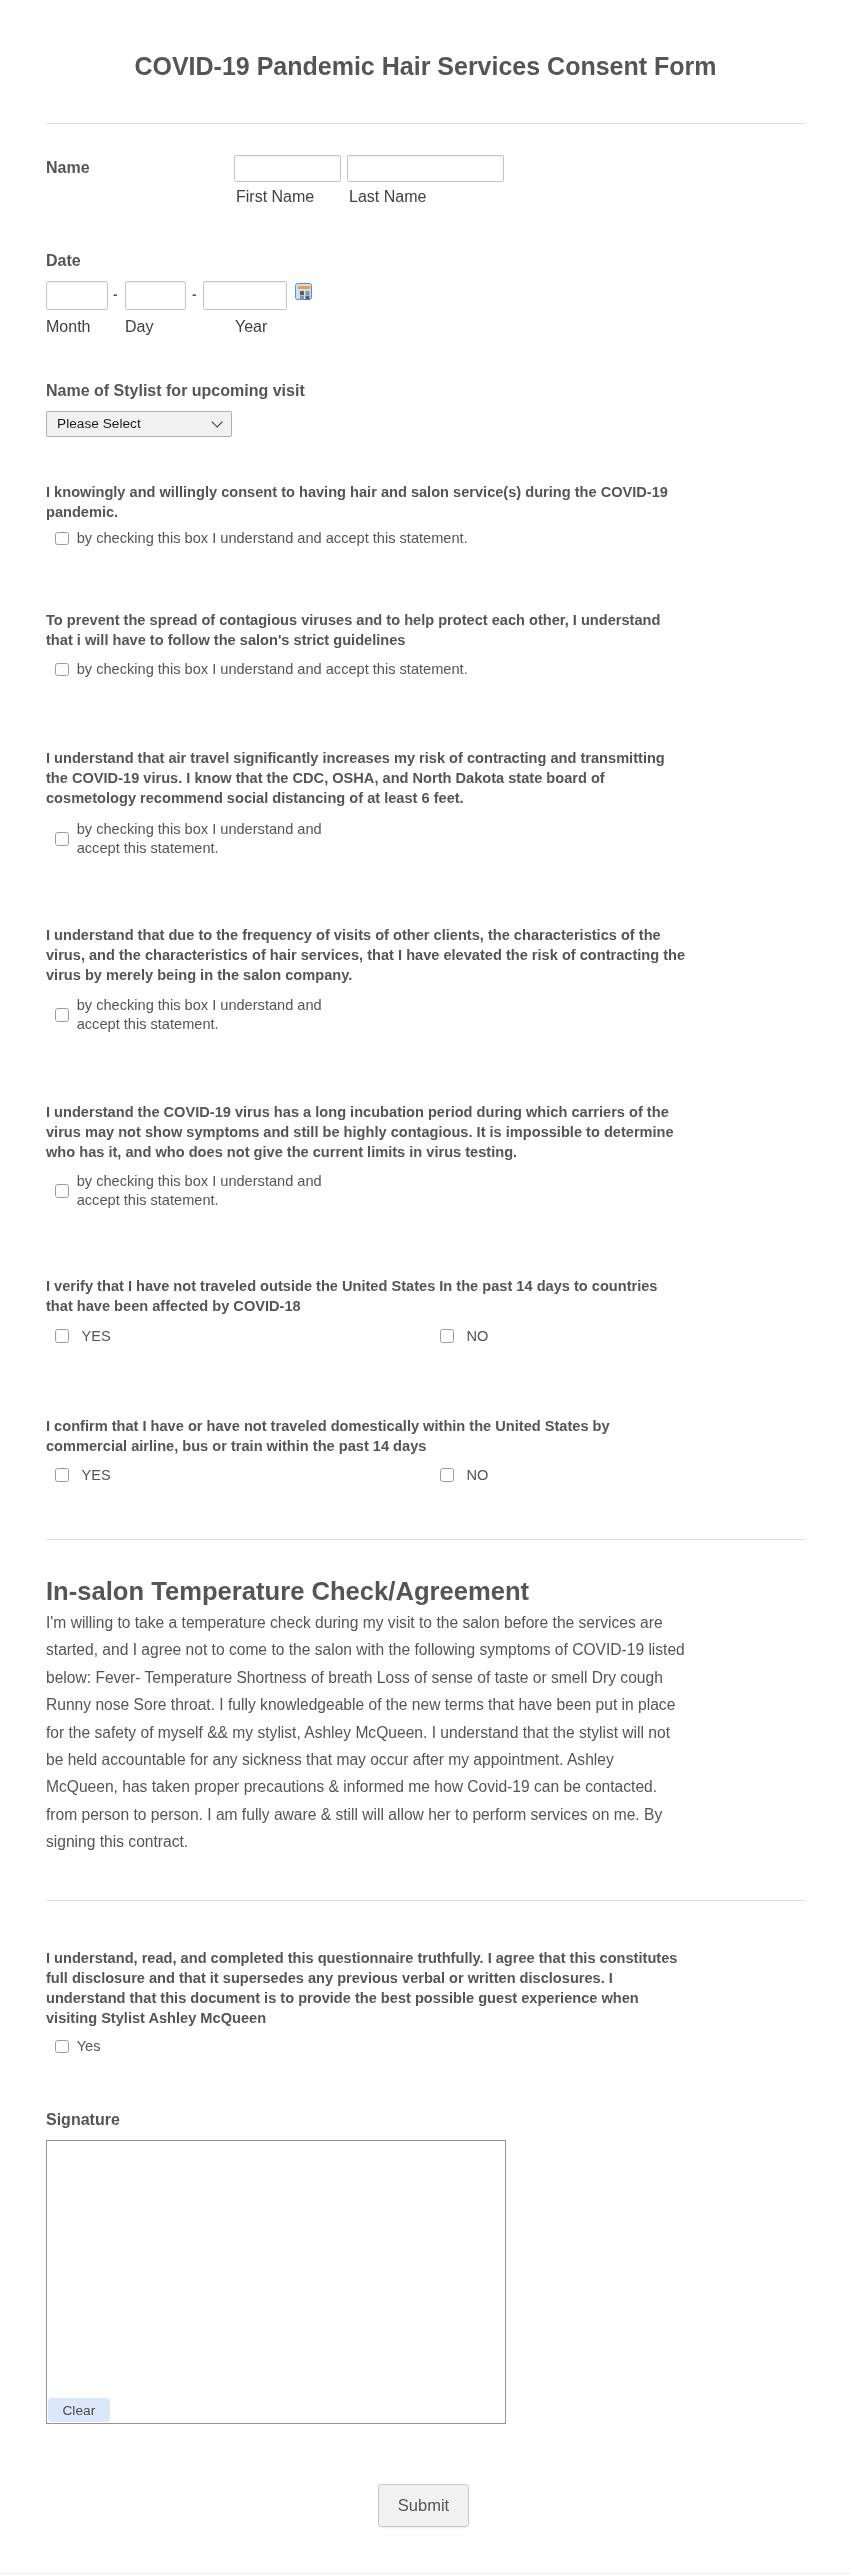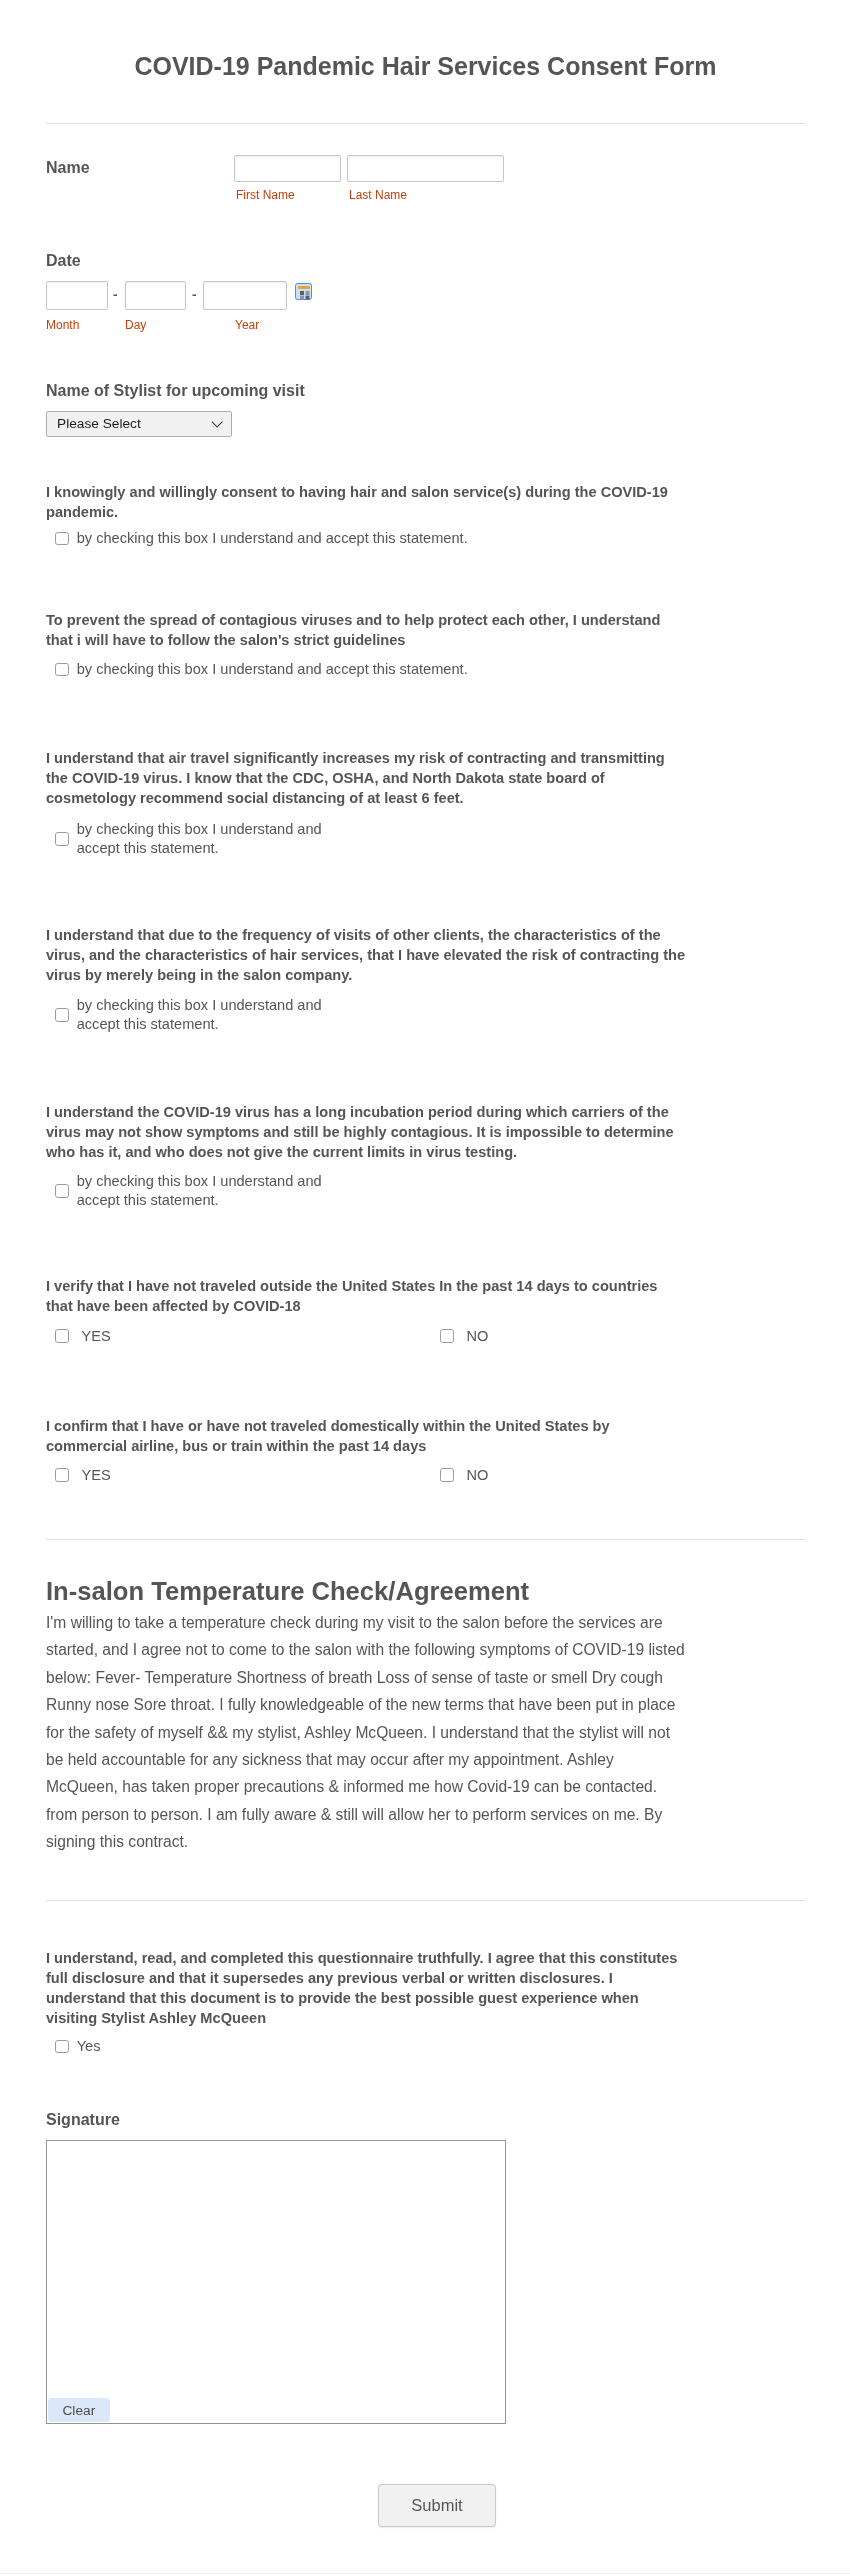--- a/index.html
+++ b/index.html
@@ -4,21 +4,21 @@
 <style>
   html,body{margin:0;padding:0;background:#ffffff;}
   body{
     position:relative;width:851px;height:2576px;
     font-family:"Liberation Sans",sans-serif;color:#555555;overflow:hidden;
   }
   .abs{position:absolute;}
   .form-title{left:0;top:51px;width:851px;text-align:center;font-size:25px;font-weight:bold;color:#555;line-height:31px;}
   .hr{left:46px;width:759px;height:0;border-top:0.9px solid #dedede;}
   .flabel{left:46px;font-size:16px;font-weight:bold;color:#555;}
-  .sub{font-size:12px;color:#c2410c;}
+  .sub{font-size:16px;color:#404040;}
   .ti{
     position:absolute;box-sizing:border-box;background:#fff;
     border:0.9px solid #c6c6c6;border-radius:1.8px;
     box-shadow:inset 0 0.9px 1.8px rgba(0,0,0,0.07);
     padding:3.7px 5.5px;font:12.8px "Liberation Sans",sans-serif;color:#333;
   }
   .dash{font-size:13.7px;font-weight:bold;color:#555;}
   .cal{left:295px;top:283px;width:17.4px;height:17.4px;box-sizing:border-box;border:0.9px solid #5b8bc9;border-radius:2.7px;background:#cce0f5;padding:1.8px;}
   .cal-top{height:3.7px;background:#e9a13b;border-radius:0.9px;}
   .cal-grid{width:3.7px;height:3.7px;margin:1.8px 0 0 2.7px;background:#55606e;box-shadow:5.5px 0 0 #8a95a3,0 4.6px 0 #8a95a3,5.5px 4.6px 0 #55606e;}
@@ -36,21 +36,21 @@
   .cb{flex:none;width:13.7px;height:13.7px;box-sizing:border-box;border:0.9px solid #9b9b9b;border-radius:2.7px;background:#fff;cursor:pointer;}
   .cblabel{white-space:pre-line;line-height:19px;}
   .optgroup{display:flex;align-items:center;gap:12.8px;font-size:14.6px;color:#555;}
   .sigbox{left:46px;top:2140px;width:460px;height:284px;box-sizing:border-box;border:0.9px solid #949494;background:#fff;}
   .clearbtn{
     position:absolute;left:0.9px;bottom:0.9px;border:none;cursor:pointer;
     background:#dbe8fa;color:#4a4a4a;font:13.7px "Liberation Sans",sans-serif;
     padding:4.6px 14.6px;border-radius:3.7px;
   }
   .submitbtn{
-    left:378px;top:2484px;width:118px;height:43px;cursor:pointer;
+    left:378px;top:2484px;width:91px;height:43px;cursor:pointer;
     background:#f1f1f1;border:0.9px solid #c9c9c9;border-radius:3.7px;
     font:16.5px "Liberation Sans",sans-serif;color:#555;
     box-shadow:0 0.9px 1.8px rgba(0,0,0,0.08);
   }
   .bottomline{left:0;top:2573px;width:851px;height:0;border-top:0.9px solid #ececec;}
 </style>
 </head>
 <body>
 
 <div class="abs form-title">COVID-19 Pandemic Hair Services Consent Form</div>

